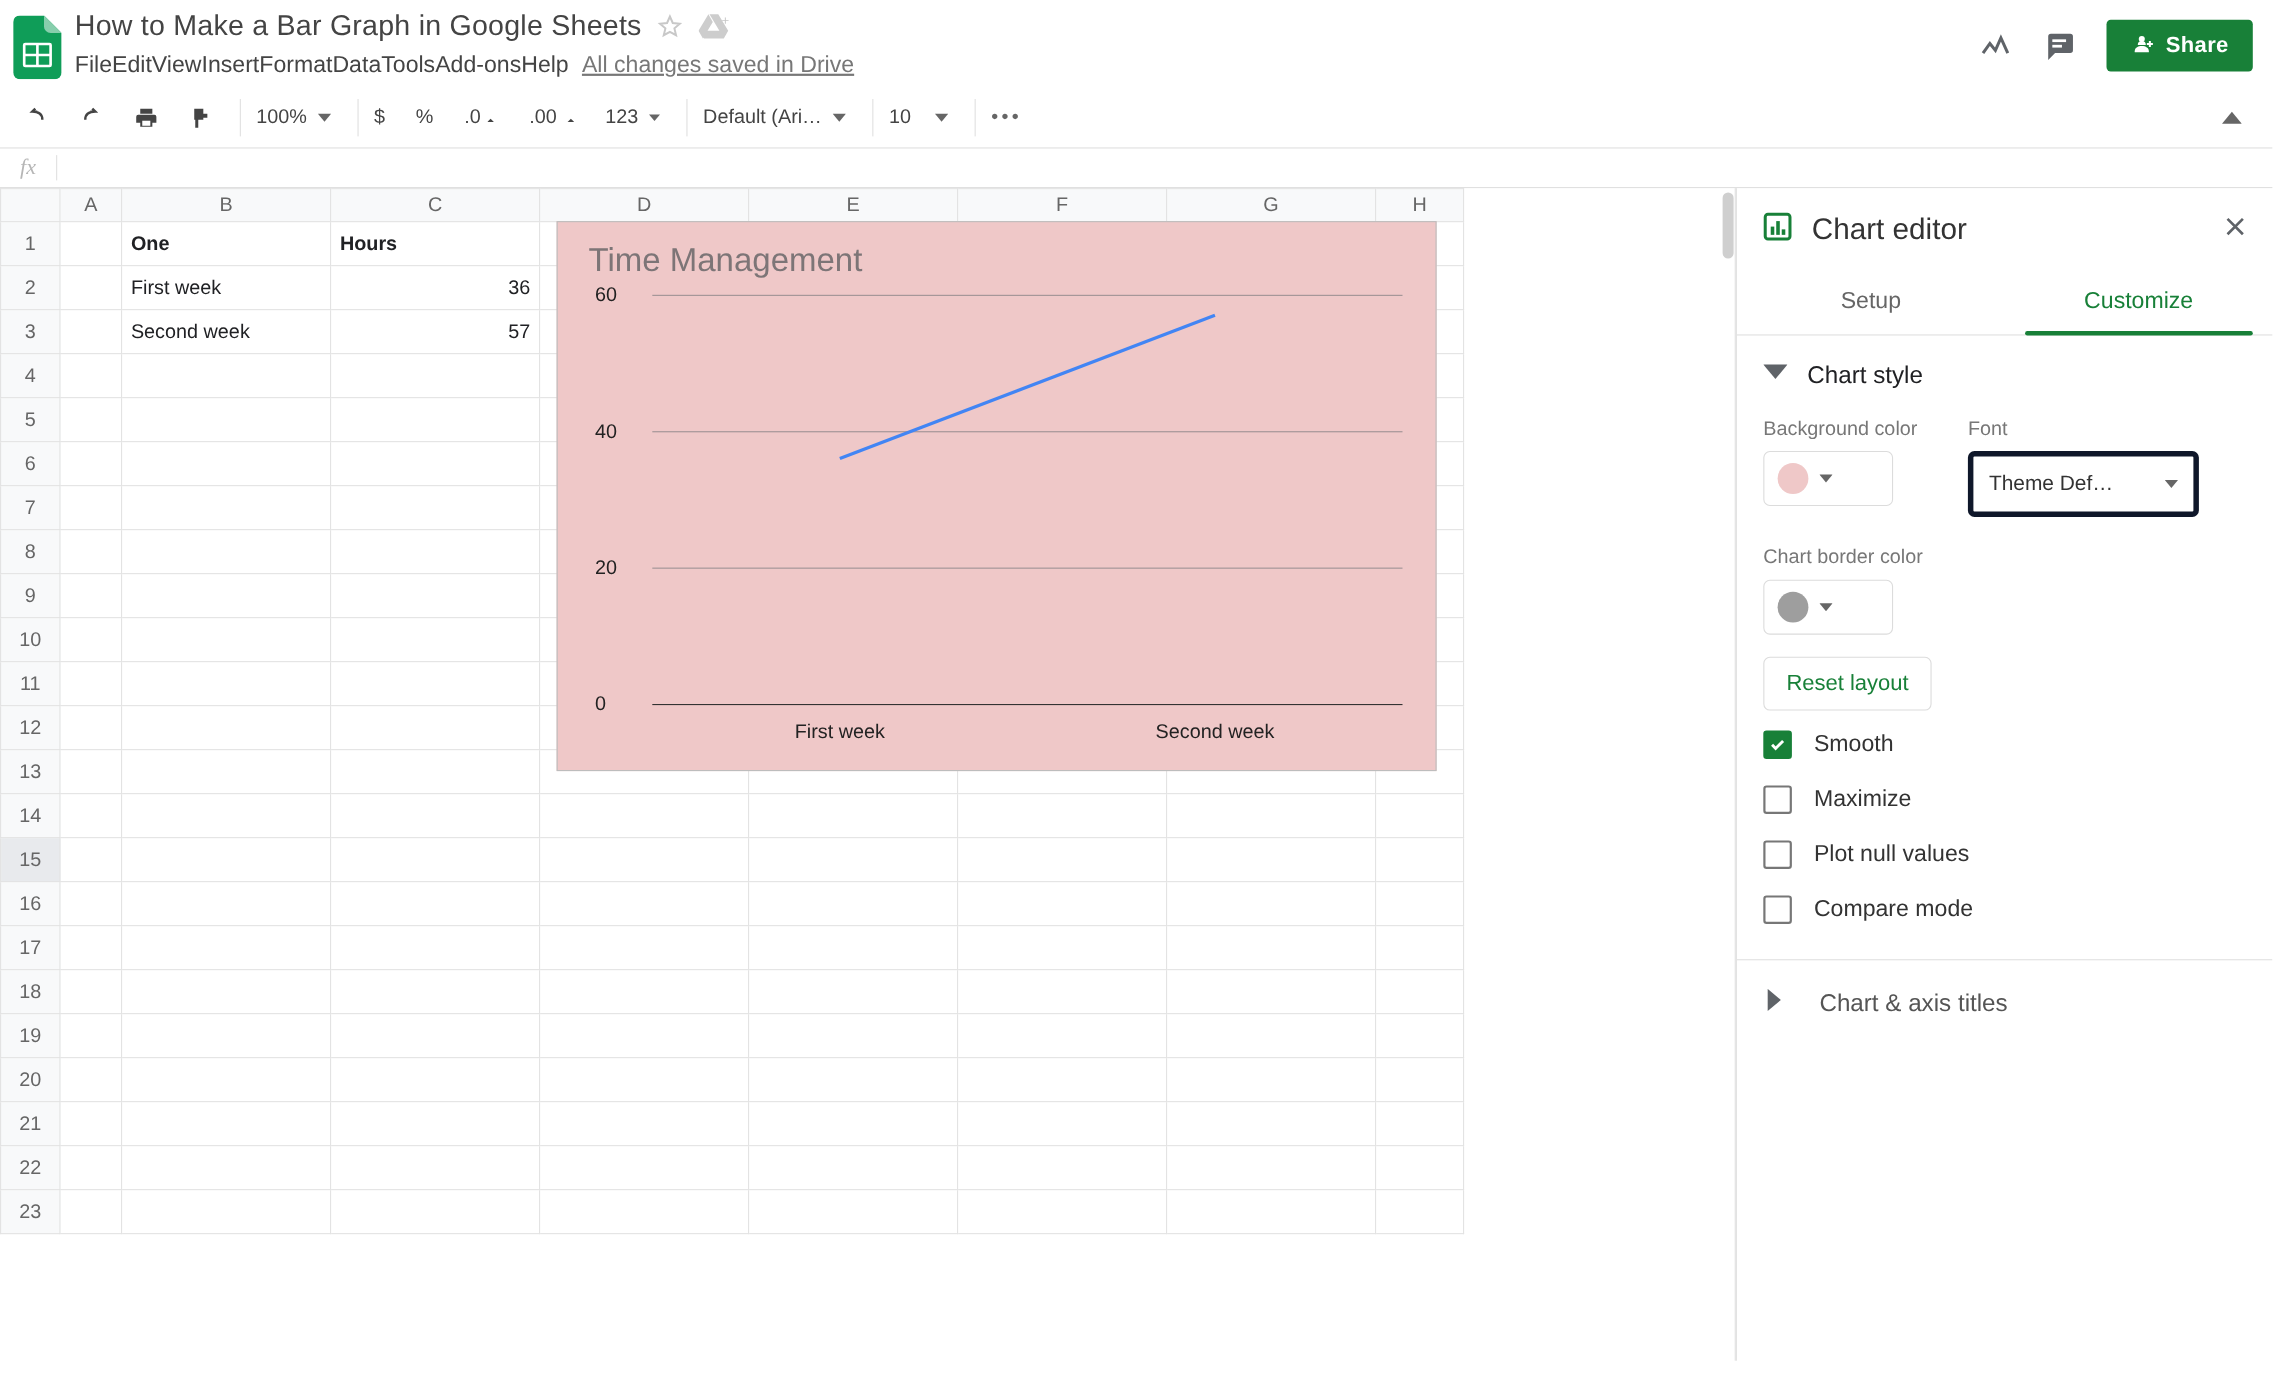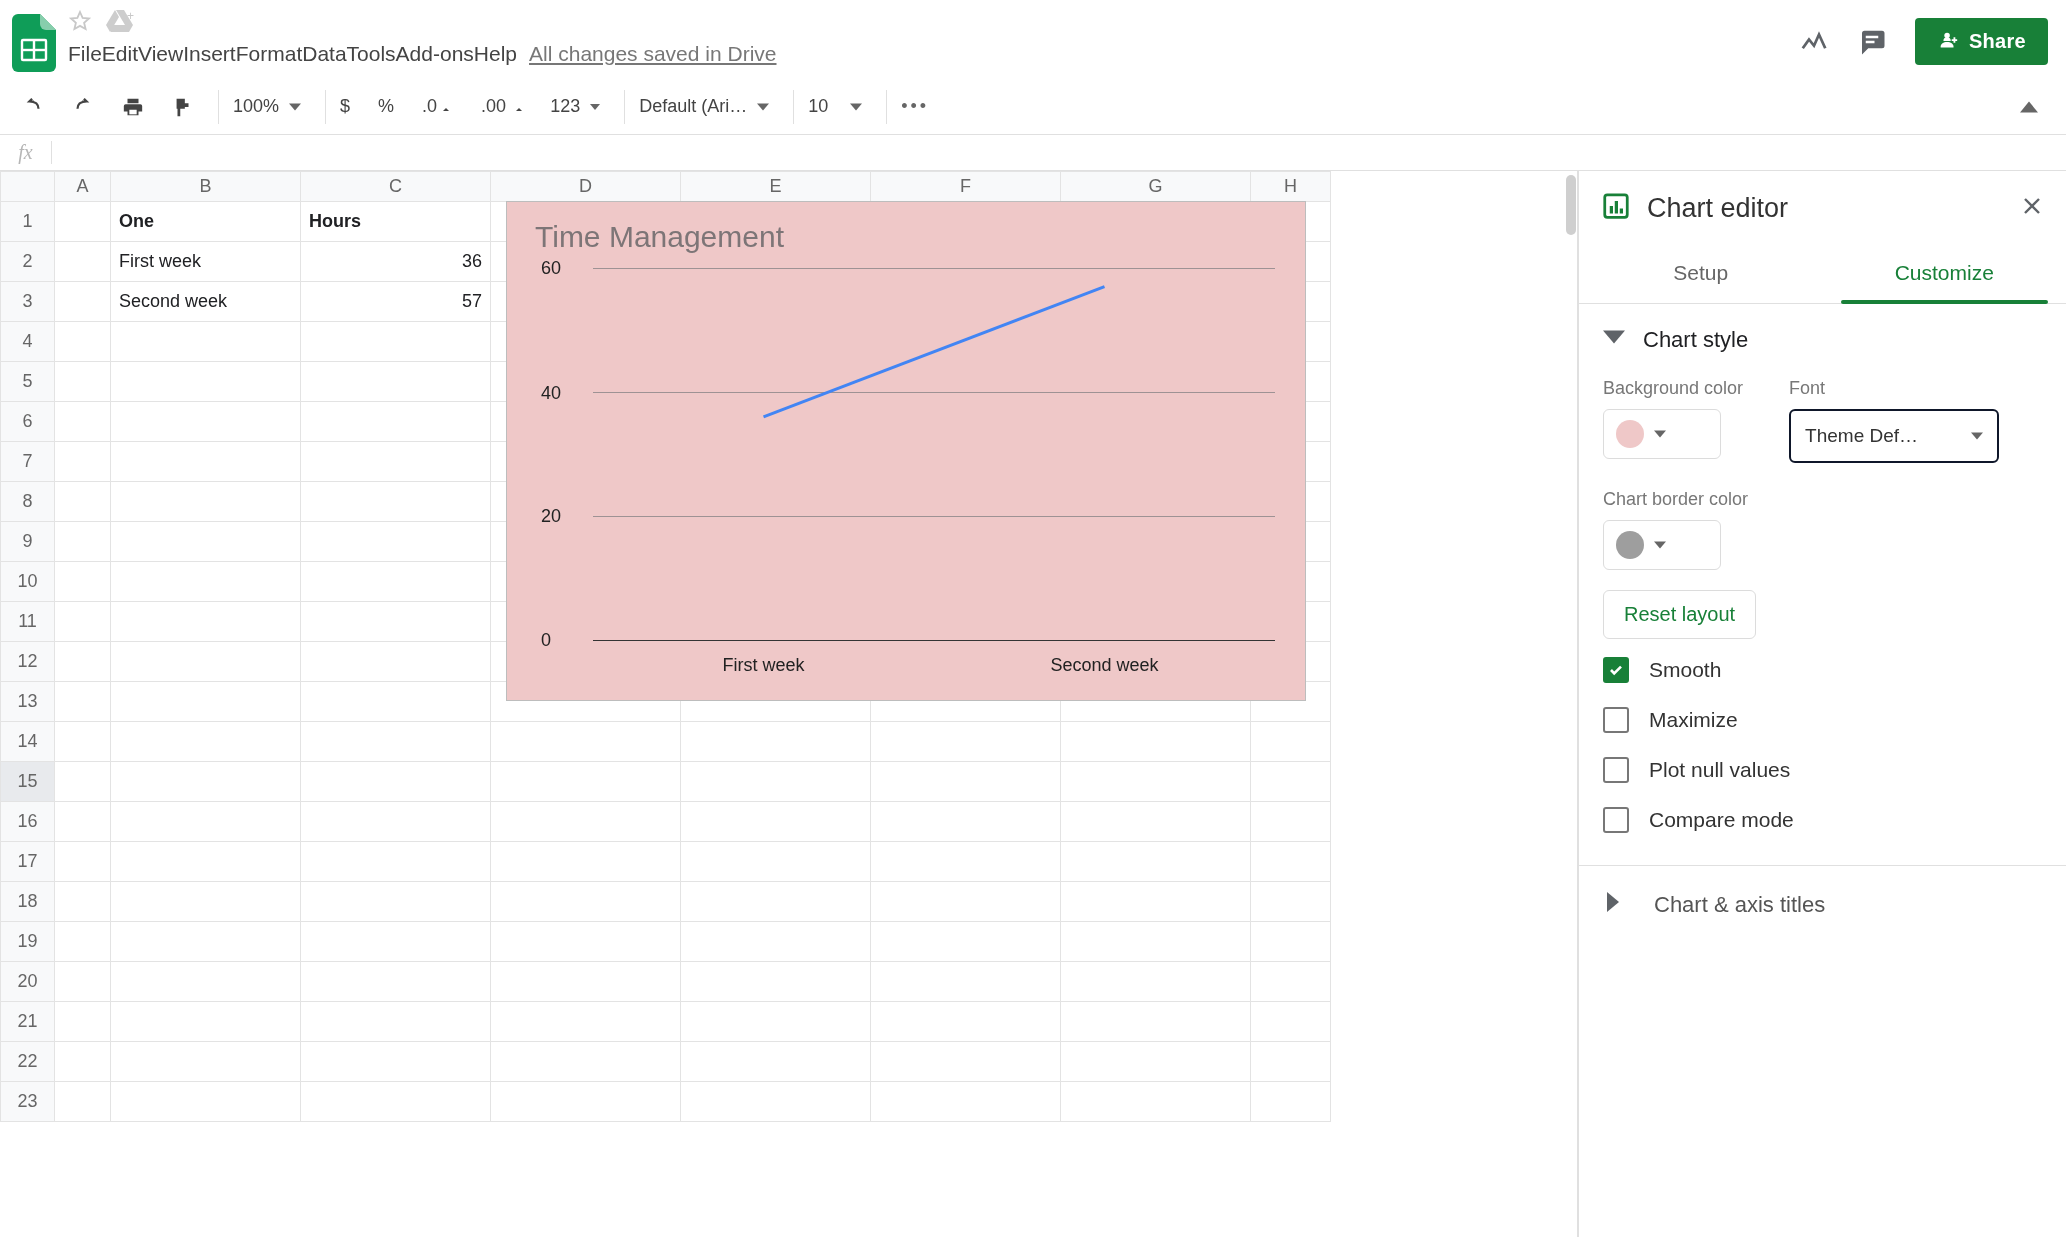--- a/index.html
+++ b/index.html
@@ -75,21 +75,21 @@
   .tab.active { color:var(--green-dark); font-weight:500; }
   .tab.active::after { content:""; position:absolute; left:18px; right:18px; bottom:-1px; height:4px; background:var(--green-dark); border-radius:2px; }
   .panel-body { padding:4px 0 20px; overflow:auto; }
   .section-row { display:flex; align-items:center; gap:18px; padding:18px 24px; font-size:22px; }
   .chev { color:#5f6368; }
   .field-row { display:flex; gap:46px; padding:6px 24px 2px; }
   .field { display:flex; flex-direction:column; gap:10px; }
   .flabel { font-size:18px; color:#777; }
   .swatch-dd { display:flex; align-items:center; gap:10px; border:1px solid #dcdcdc; border-radius:6px; padding:10px 12px; width:118px; }
   .sw { width:28px; height:28px; border-radius:50%; }
-  .font-dd { display:flex; align-items:center; justify-content:space-between; border:2px solid #0f172a; border-radius:6px; padding:14px 14px; width:210px; font-size:19px; color:#333; }
+  .font-dd { display:flex; align-items:center; justify-content:space-between; border:5px solid #0f172a; border-radius:6px; padding:14px 14px; width:210px; font-size:19px; color:#333; }
   .reset-btn { margin:18px 24px 6px; border:1px solid #dcdcdc; border-radius:6px; padding:12px 20px; color:var(--green-dark); font-size:20px; width:max-content; }
   .check-row { display:flex; align-items:center; gap:20px; padding:12px 24px; font-size:21px; color:#333; }
   .cb { width:26px; height:26px; border:2.5px solid #777; border-radius:3px; display:flex; align-items:center; justify-content:center; }
   .cb.on { background:var(--green-dark); border-color:var(--green-dark); color:#fff; }
   .divider { border-top:1px solid var(--border); margin:20px 0 0; }
   .section-collapsed { display:flex; align-items:flex-end; gap:31px; padding:26px 24px; font-size:22px; color:#555; }
 </style>
 </head>
 <body>
 
@@ -98,20 +98,21 @@
     <svg viewBox="0 0 44 58">
         <path fill="#0f9d58" d="M6 0h22l16 16v36a6 6 0 0 1-6 6H6a6 6 0 0 1-6-6V6a6 6 0 0 1 6-6z"></path>
         <path fill="#87ceac" d="M28 0l16 16H34a6 6 0 0 1-6-6z"></path>
         <rect x="10" y="26" width="24" height="20" rx="1" fill="none" stroke="#fff" stroke-width="2.4"></rect>
         <line x1="10" y1="36" x2="34" y2="36" stroke="#fff" stroke-width="2.4"></line>
         <line x1="22" y1="26" x2="22" y2="46" stroke="#fff" stroke-width="2.4"></line>
       </svg>
   </div>
   <div class="title-block">
     <div class="title-row">
+      <span class="doc-title">How to Make a Bar Graph in Google Sheets</span>
       <span class="star">
         <svg width="24" height="24" viewBox="0 0 24 24">
             <path fill="none" stroke="currentColor" stroke-width="1.8" d="M12 3l2.6 5.9 6.4.6-4.9 4.3 1.5 6.2L12 16.9 6.4 20l1.5-6.2L3 9.5l6.4-.6z"></path>
           </svg>
       </span>
       <span class="drive-badge">
         <svg width="28" height="26" viewBox="0 0 28 26">
             <path fill="currentColor" d="M10 2h8l9 15h-8zM1 17l4 7h18l4-7zM9 2L0 17l4 7 9-15z" opacity=".9"></path>
             <text x="21" y="12" font-size="12" fill="currentColor">+</text>
           </svg>

